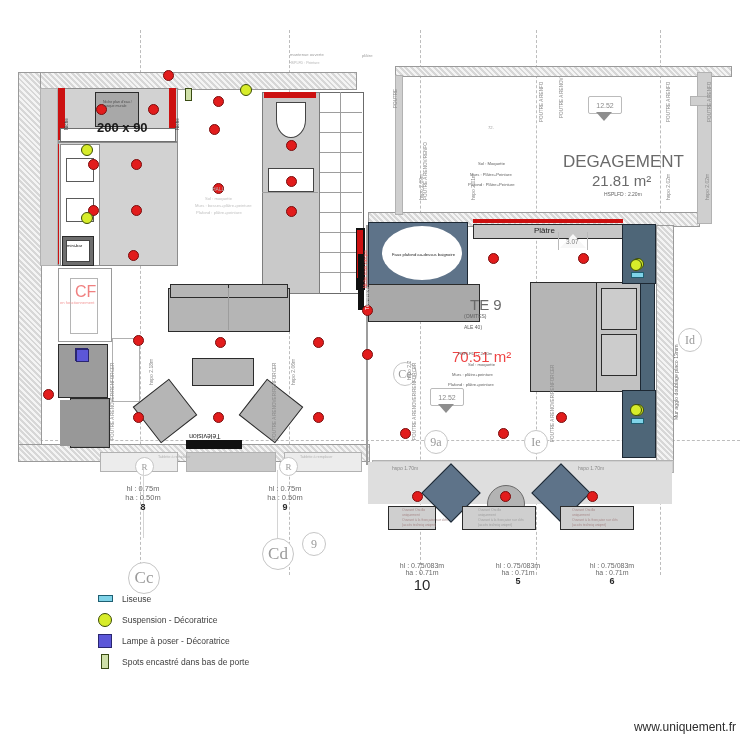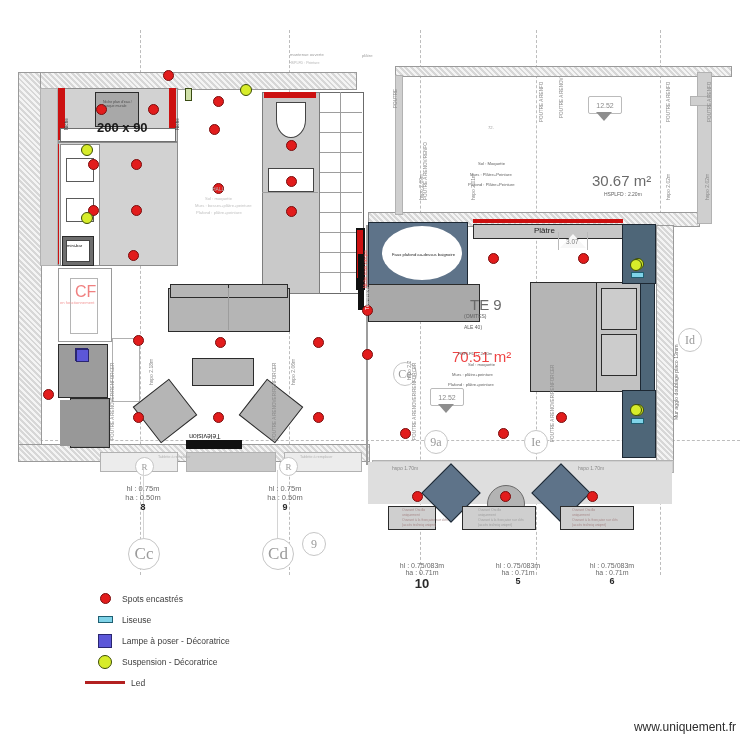--- a/index.html
+++ b/index.html
@@ -228,35 +228,36 @@
     <div class="tri" style="left:596px;top:112px;"></div>
     <div class="lvl" style="left:430px;top:388px;">
       <span>12.52</span>
     </div>
     <div class="tri" style="left:438px;top:404px;"></div>
 
     <div class="dimtri" style="left:560px;top:234px;border-bottom-color:#f7f7f7;"></div>
     <div class="t m" style="left:566px;top:238px;color:#7c7c7c;">3.07</div>
     <div class="abs" style="left:558px;top:232px;width:28px;height:18px;border-left:1px solid #b9b9b9;border-right:1px solid #b9b9b9;transform:skewX(0);"></div>
 
-    <div class="bub big" style="left:128px;top:538px;">Cc</div>
+    <div class="bub big" style="left:128px;top:562px;">Cc</div>
     <div class="bub big" style="left:262px;top:538px;">Cd</div>
     <div class="bub mid" style="left:302px;top:532px;">9</div>
     <div class="bub mid" style="left:393px;top:362px;">Ce</div>
     <div class="bub mid" style="left:424px;top:430px;">9a</div>
     <div class="bub mid" style="left:524px;top:430px;">Ie</div>
     <div class="bub mid" style="left:678px;top:328px;">Id</div>
     <div class="bub mid" style="left:390px;top:366px;opacity:0;">Cc</div>
     <div class="bub sm" style="left:135px;top:457px;">R</div>
     <div class="bub sm" style="left:279px;top:457px;">R</div>
 
     <div class="abs thinline" style="left:143px;top:470px;width:1px;height:68px;background:#d4d4d4;"></div>
     <div class="abs thinline" style="left:277px;top:470px;width:1px;height:68px;background:#d4d4d4;"></div>
 
-    <div class="t xl" style="left:592px;top:172px;color:#6a6a6a;">30.67 m²</div>
+    <div class="t xxl" style="left:563px;top:152px;color:#6a6a6a;">DEGAGEMENT</div>
+    <div class="t xl" style="left:592px;top:172px;color:#6a6a6a;">21.81 m²</div>
     <div class="t s" style="left:604px;top:191px;">HSPLFD : 2.20m</div>
 
     <div class="t xs" style="left:478px;top:161px;">Sol :  Moquette</div>
     <div class="t xs" style="left:470px;top:172px;">Murs : Plâtre+Peinture</div>
     <div class="t xs" style="left:468px;top:182px;">Plafond : Plâtre+Peinture</div>
 
     <div class="t xl" style="left:470px;top:296px;color:#6a6a6a;">TE 9</div>
     <div class="t s" style="left:464px;top:313px;">(OMITES)</div>
     <div class="t s" style="left:464px;top:324px;">ALE 40)</div>
     <div class="t xl" style="left:452px;top:348px;color:#ef4444;">70.51 m²</div>
@@ -355,63 +356,57 @@
     </div>
     <div class="abs" style="left:250px;top:484px;text-align:center;width:70px;">
       <div class="llab" style="font-size:7.5px;color:#6a6a6a;">hl : 0.75m</div>
       <div class="llab" style="font-size:7.5px;color:#6a6a6a;">ha : 0.50m</div>
       <div class="llab" style="font-size:9px;color:#2a2a2a;font-weight:bold;">9</div>
     </div>
 
     <div class="abs" style="left:382px;top:562px;text-align:center;width:80px;">
       <div class="llab" style="font-size:7px;color:#6a6a6a;">hl : 0.75/083m</div>
       <div class="llab" style="font-size:7px;color:#6a6a6a;">ha : 0.71m</div>
-      <div class="llab" style="font-size:13px;color:#2a2a2a;font-weight:bold;">10</div>
+      <div class="llab" style="font-size:15px;color:#2a2a2a;font-weight:normal;">10</div>
     </div>
     <div class="abs" style="left:478px;top:562px;text-align:center;width:80px;">
       <div class="llab" style="font-size:7px;color:#6a6a6a;">hl : 0.75/083m</div>
       <div class="llab" style="font-size:7px;color:#6a6a6a;">ha : 0.71m</div>
       <div class="llab" style="font-size:9px;color:#2a2a2a;font-weight:bold;">5</div>
     </div>
     <div class="abs" style="left:572px;top:562px;text-align:center;width:80px;">
       <div class="llab" style="font-size:7px;color:#6a6a6a;">hl : 0.75/083m</div>
       <div class="llab" style="font-size:7px;color:#6a6a6a;">ha : 0.71m</div>
       <div class="llab" style="font-size:9px;color:#2a2a2a;font-weight:bold;">6</div>
     </div>
 
   </div>
 
   <div id="legend">
-    <div class="lrow">
-      <div class="lsym">
-          <div class="lg-spot"></div>
-        </div>
-      <div class="llab">Spots encastrés</div>
-    </div>
     <div class="lrow">
       <div class="lsym">
           <div class="lg-lise"></div>
         </div>
       <div class="llab">Liseuse</div>
     </div>
     <div class="lrow">
       <div class="lsym">
+          <div class="lg-susp"></div>
+        </div>
+      <div class="llab">Suspension - Décoratrice</div>
+    </div>
+    <div class="lrow">
+      <div class="lsym">
           <div class="lg-lamp"></div>
         </div>
       <div class="llab">Lampe à poser - Décoratrice</div>
     </div>
     <div class="lrow">
       <div class="lsym">
-          <div class="lg-susp"></div>
+          <div class="lg-door"></div>
         </div>
-      <div class="llab">Suspension - Décoratrice</div>
-    </div>
-    <div class="lrow">
-      <div class="lsym" style="width:52px;margin-left:-9px;">
-          <div class="lg-led"></div>
-        </div>
-      <div class="llab">Led</div>
+      <div class="llab">Spots encastré dans bas de porte</div>
     </div>
   </div>
 
   <div id="wm">www.uniquement.fr</div>
 
 </div>
 
 </body></html>

